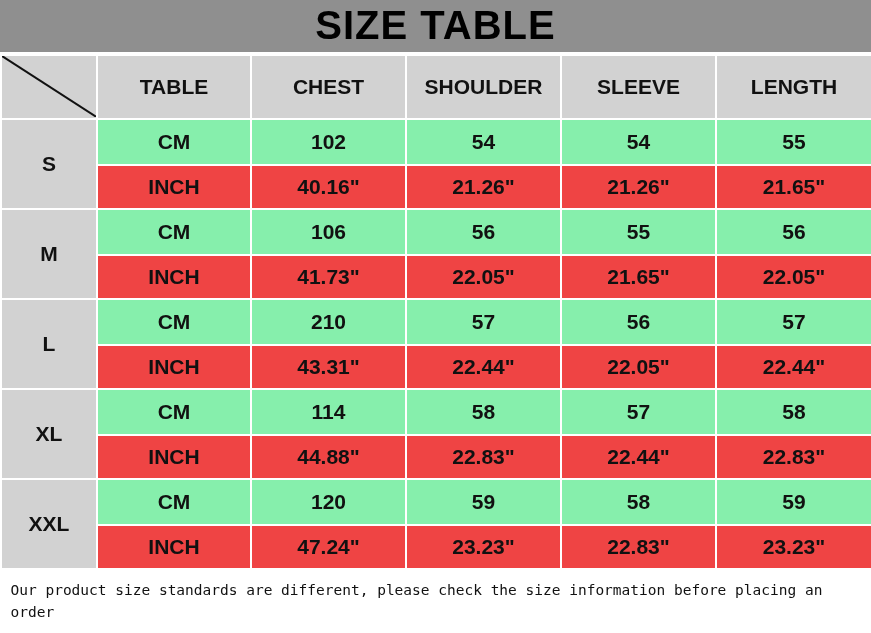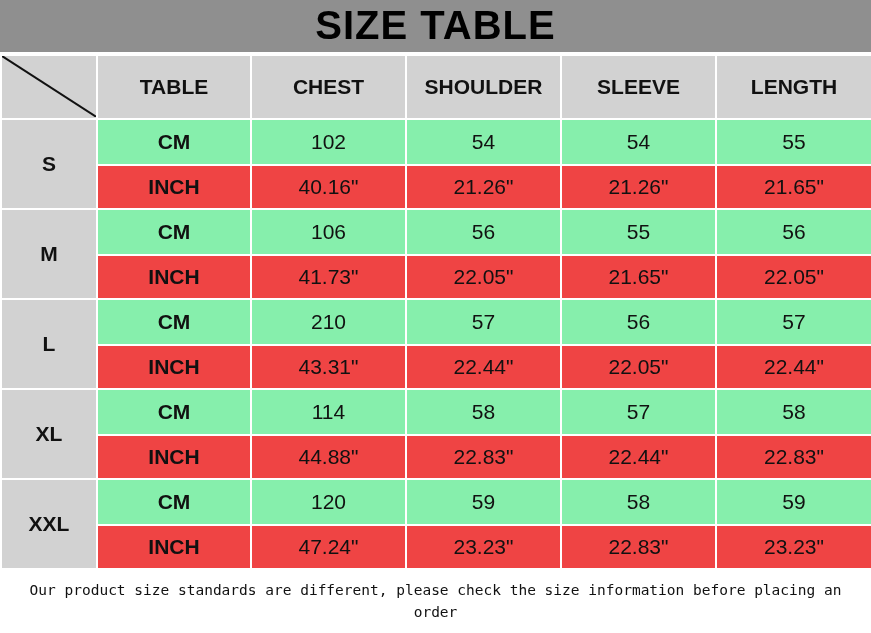--- a/index.html
+++ b/index.html
@@ -91,38 +91,38 @@
   }
   tr.row-inch td {
     background: #ef4444;
     height: 42px;
   }
   tr.row-cm td.size-cell,
   tr.row-inch td.size-cell {
     background: #d2d2d2;
   }
   td.val-cell {
-    font-weight: normal;
+    font-weight: bold;
     font-size: 22px;
   }
   .note-bar {
     flex: 1;
     border-top: 2px solid #ffffff;
     background: #ffffff;
     display: flex;
     align-items: flex-start;
     justify-content: center;
     padding: 8px 10px 0 10px;
     box-sizing: border-box;
   }
   .note-text {
     font-family: "DejaVu Sans Mono", monospace;
     font-size: 14.5px;
     line-height: 1.5;
-    text-align: center;
+    text-align: left;
     color: #111111;
     max-width: 850px;
   }
   .bottom-strip {
     height: 12px;
     background: #ffffff;
     border-top: 2px solid #ffffff;
   }
 </style>
 </head>

